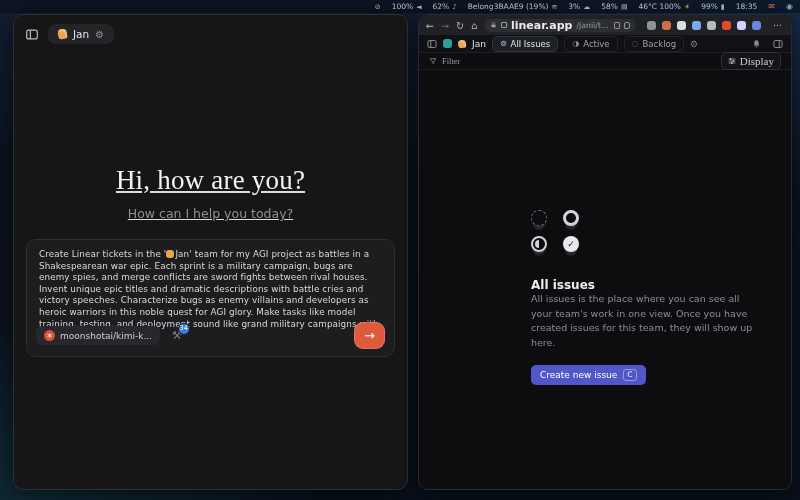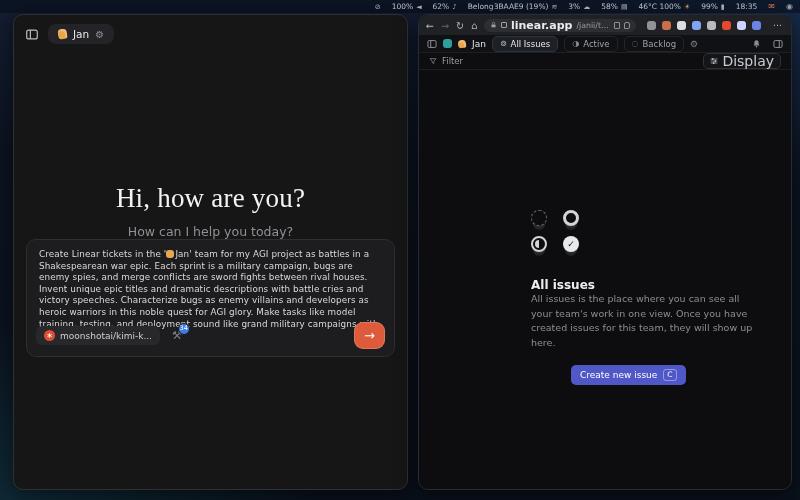--- a/index.html
+++ b/index.html
@@ -38,21 +38,21 @@
   .icon-btn { display:inline-flex; align-items:center; justify-content:center; cursor:pointer; }
   .jan-pill {
     display:flex; align-items:center; gap:6px; background:#242428;
     border-radius:8px; padding:4px 10px;
   }
   .hand { display:inline-block; width:9px; height:10px; background:#eaa64d;
     border-radius:4px 4px 2px 3px; transform:rotate(-8deg);
     box-shadow:inset -2px 2px 0 rgba(255,255,255,.25); }
   .jan-pill .team { font-size:10.5px; color:#e7e7e9; font-weight:500; }
   .jan-pill .gear { font-size:10px; color:#8d8d93; }
-  .greeting { position:absolute; top:168px; left:0; right:0; text-align:center; }
+  .greeting { position:absolute; top:150px; left:0; right:0; text-align:center;text-decoration:underline; }
   .greeting h1 { font-family:"Liberation Serif", serif; font-weight:400;
     font-size:27px; color:#f3f3f3; letter-spacing:.2px; }
   .greeting p { margin-top:10px; font-size:12.5px; color:#8f9095; }
   .composer {
     position:absolute; left:12px; right:12px; top:224px; height:118px;
     background:#1d1d20; border:1px solid #2e2e33; border-radius:10px;
   }
   .composer-text {
     padding:9px 12px 0 12px; font-size:8.8px; line-height:1.32;
     color:#dadadd; letter-spacing:.1px;
@@ -123,46 +123,46 @@
   .ltab .tico { font-size:8px; color:#85878c; }
   .ltab .tlabel { font-size:8.5px; color:#9fa1a6; }
   .ltab.active { background:#1d2026; border-color:#30333a; }
   .ltab.active .tlabel { color:#e7e8ea; font-weight:500; }
   .ltab.active .tico { color:#bfc1c6; }
   .ltab.ghost { border-color:#232529; }
   .view-gear { font-size:9px; color:#7d7f84; cursor:pointer; }
   .linear-top .right { margin-left:auto; display:flex; align-items:center; gap:12px; }
   .filter-row {
     height:17px; border-bottom:1px solid #1c1d21; display:flex;
-    padding:0 10px; background:#0e0e10;
+    align-items:center; padding:0 10px; background:#0e0e10;font-family:Liberation Serif, serif;
   }
   .filter-btn { display:flex; align-items:center; gap:5px; cursor:pointer; }
   .filter-btn span { font-size:8.5px; color:#9a9ca1; }
   .display-btn {
     margin-left:auto; display:flex; align-items:center; gap:4px;
     border:1px solid #303238; border-radius:5px; padding:2px 6px; cursor:pointer;
     background:#141519;
   }
-  .display-btn span { font-size:14px; color:#c9cbd0; }
+  .display-btn span { font-size:11px; color:#c9cbd0; }
   .linear-body { position:relative; height:420px; background:#0d0d0f; }
 
   .empty { position:absolute; left:112px; top:140px; width:222px; }
   .status-grid { display:grid; grid-template-columns:24px 24px; grid-auto-rows:26px; column-gap:8px; }
   .coin { width:16px; height:16px; border-radius:50%; position:relative;
     box-shadow:0 3px 0 -1px #2b2d32, 0 6px 0 -2px #1f2126; }
   .st-backlog { border:1.5px dashed #6a6d74; }
   .st-todo { border:3px solid #d2d4d8; }
   .st-progress { border:2px solid #d2d4d8; }
   .st-progress::after { content:""; position:absolute; inset:2px; border-radius:50%;
     background:linear-gradient(90deg,#d2d4d8 50%, transparent 50%); }
   .st-done { background:#e8e9eb; display:flex; align-items:center; justify-content:center;
     color:#17181b; font-size:9px; font-weight:700; }
   .empty h2 { margin-top:16px; font-size:12px; font-weight:600; color:#ededee; }
   .empty .desc { font-size:9.5px; line-height:1.55; color:#8c8e94; }
-  .empty .btns { margin-top:14px; display:flex; gap:0;margin-left:40px; }
+  .empty .btns { margin-top:14px; display:flex; gap:0; }
   .btn-primary {
     background:#5058c8; border-radius:5px; padding:4px 9px; display:flex;
     align-items:center; gap:6px; cursor:pointer; color:#fff; font-size:9px; font-weight:500;
   }
   .kbd { border:1px solid rgba(255,255,255,.4); border-radius:3px; font-size:7.5px;
     padding:0 3px; line-height:10px; }
   .btn-secondary {
     background:#1e1f24; border:1px solid #36383e; border-radius:5px;
     padding:4px 9px; color:#d6d7da; font-size:9px; cursor:pointer;
     display:flex; align-items:center;

